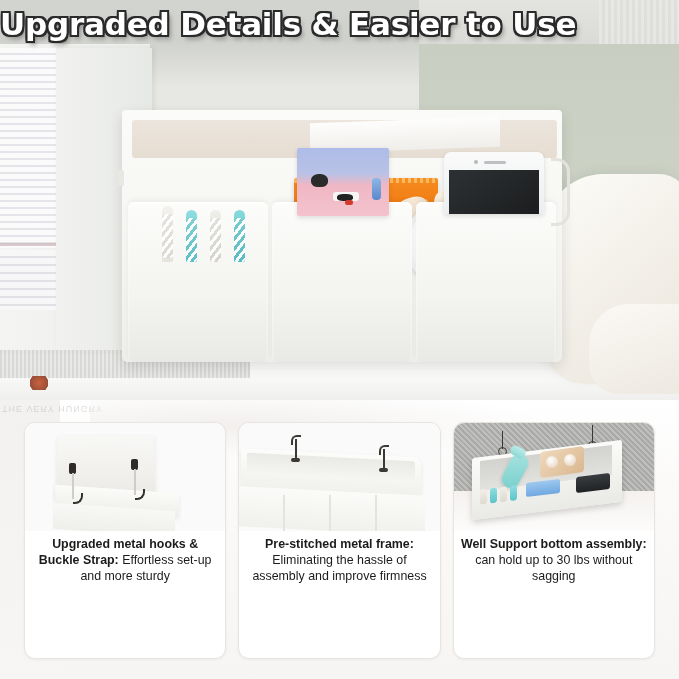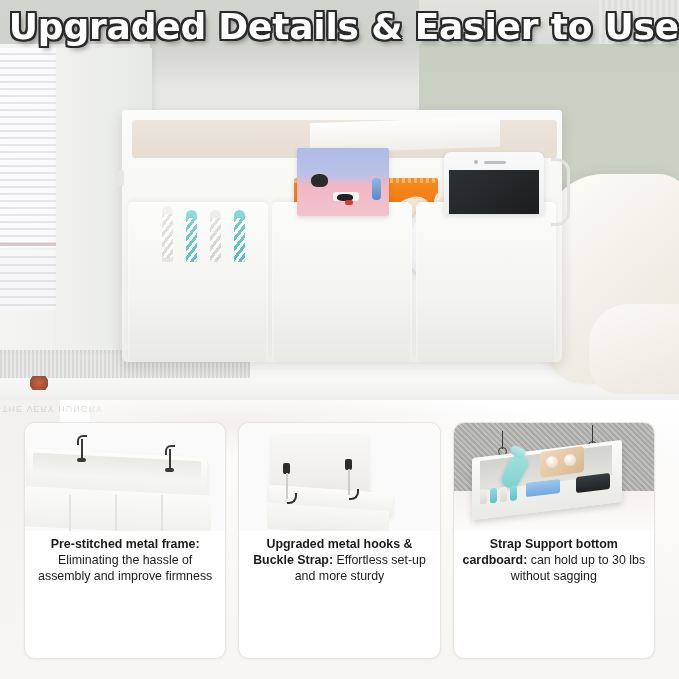--- a/index.html
+++ b/index.html
@@ -361,22 +361,22 @@
   .pen.a { left: 4px;  background: linear-gradient(to bottom,#f4f2ee,#e6e3dd); height: 56px; }
   .pen.b { left: 28px; background: linear-gradient(to bottom,#8fdde0,#63c9cf); }
   .pen.c { left: 52px; background: linear-gradient(to bottom,#f0eee9,#e0ded7); }
   .pen.d { left: 76px; background: linear-gradient(to bottom,#86d9dd,#5ec4cb); }
 
   
   .title {
     position: absolute;
     left: 0; top: 6px;
     width: 679px;
-    text-align: right;
-    font-size: 36px;
+    text-align: left;
+    font-size: 31px;
     font-weight: bold;
     color: #ffffff;
     letter-spacing: -0.2px;
     font-family: "DejaVu Sans", sans-serif;
     text-shadow:
       -2px -2px 0 #2a2a2a,  2px -2px 0 #2a2a2a,
       -2px  2px 0 #2a2a2a,  2px  2px 0 #2a2a2a,
        0px -2px 0 #2a2a2a,  0px  2px 0 #2a2a2a,
       -2px  0px 0 #2a2a2a,  2px  0px 0 #2a2a2a,
        3px  4px 5px rgba(0,0,0,.35);
@@ -717,53 +717,53 @@
 
     <div class="title">Upgraded Details &amp; Easier to Use</div>
   </div>
 
   <div class="strip">
     <div class="strip-bg-left"></div>
     <div class="strip-watermark">THE VERY HUNGRY</div>
     <div class="strip-fur"></div>
 
     <div class="panels">
+
+      <div class="panel">
+        <div class="panel-img">
+          <div class="f2-board"></div>
+          <div class="f2-tray"></div>
+          <div class="f2-front"></div>
+          <div class="f2-clip" style="left:44px; top:40px"></div>
+          <div class="f2-strap" style="left:47px; top:50px"></div>
+          <div class="f2-hook" style="left:48px; top:70px"></div>
+          <div class="f2-clip" style="left:106px; top:36px"></div>
+          <div class="f2-strap" style="left:109px; top:46px"></div>
+          <div class="f2-hook" style="left:110px; top:66px"></div>
+        </div>
+        <div class="panel-cap">
+          <b>Upgraded metal hooks &amp; Buckle Strap:</b><span> Effortless set-up and more sturdy</span>
+        </div>
+      </div>
 
       <div class="panel">
         <div class="panel-img">
           <div class="f1-tray"></div>
           <div class="f1-tray-in"></div>
           <div class="f1-front"></div>
           <div class="f1-seam" style="left:44px"></div>
           <div class="f1-seam" style="left:90px"></div>
           <div class="f1-seam" style="left:136px"></div>
           <div class="f1-hook" style="left:56px; top:16px"></div>
           <div class="f1-hook-b" style="left:52px; top:35px"></div>
           <div class="f1-hook" style="left:144px; top:26px"></div>
           <div class="f1-hook-b" style="left:140px; top:45px"></div>
         </div>
         <div class="panel-cap">
           <b>Pre-stitched metal frame:</b><span> Eliminating the hassle of assembly and improve firmness</span>
-        </div>
-      </div>
-
-      <div class="panel">
-        <div class="panel-img">
-          <div class="f2-board"></div>
-          <div class="f2-tray"></div>
-          <div class="f2-front"></div>
-          <div class="f2-clip" style="left:44px; top:40px"></div>
-          <div class="f2-strap" style="left:47px; top:50px"></div>
-          <div class="f2-hook" style="left:48px; top:70px"></div>
-          <div class="f2-clip" style="left:106px; top:36px"></div>
-          <div class="f2-strap" style="left:109px; top:46px"></div>
-          <div class="f2-hook" style="left:110px; top:66px"></div>
-        </div>
-        <div class="panel-cap">
-          <b>Upgraded metal hooks &amp; Buckle Strap:</b><span> Effortless set-up and more sturdy</span>
         </div>
       </div>
 
       <div class="panel">
         <div class="panel-img">
           <div class="f3-bg"></div>
           <div class="f3-bg-white"></div>
           <div class="f3-hookline" style="left:48px; top:8px"></div>
           <div class="f3-hook-c" style="left:44px; top:24px"></div>
           <div class="f3-hookline" style="left:138px; top:2px"></div>
@@ -778,20 +778,20 @@
           <div class="f3-bluebook"></div>
           <div class="f3-phone"></div>
           <div class="f3-pens">
             <div class="f3-pen p-a"></div>
             <div class="f3-pen p-b"></div>
             <div class="f3-pen p-c"></div>
             <div class="f3-pen p-d"></div>
           </div>
         </div>
         <div class="panel-cap">
-          <b>Strap Support bottom cardboard:</b><span> can hold up to 30 lbs without sagging</span>
+          <b>Well Support bottom assembly:</b><span> can hold up to 30 lbs without sagging</span>
         </div>
       </div>
 
     </div>
   </div>
 
 </div>
 
 </body></html>

